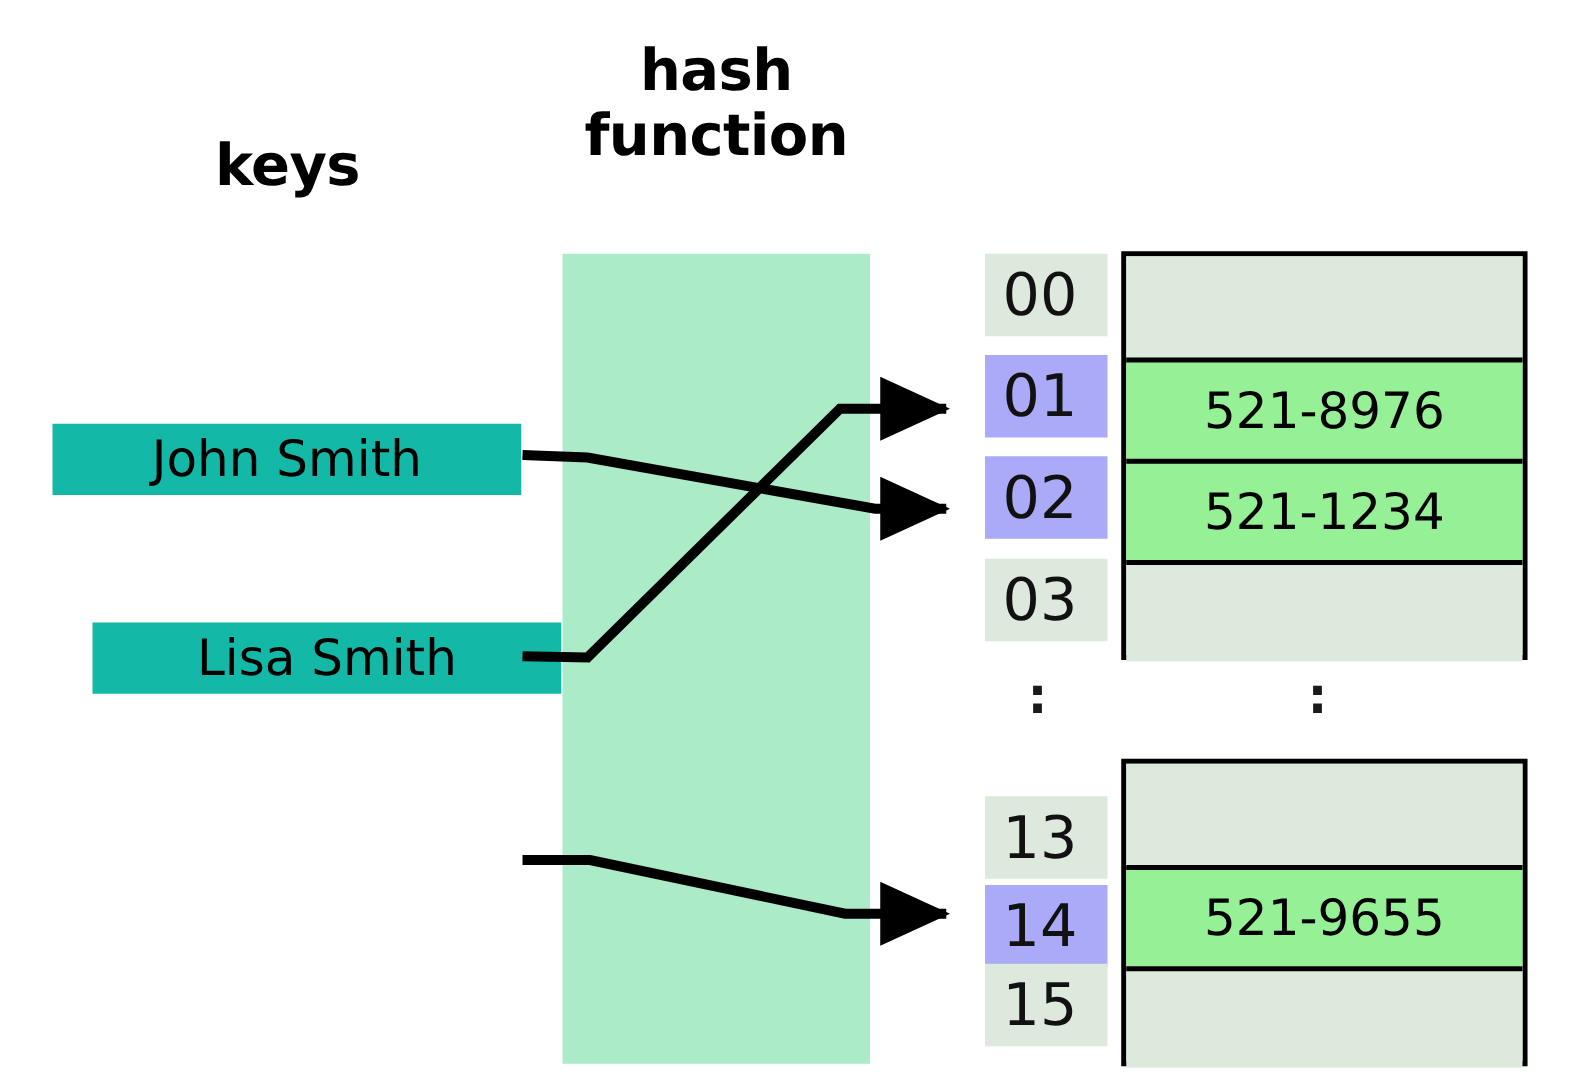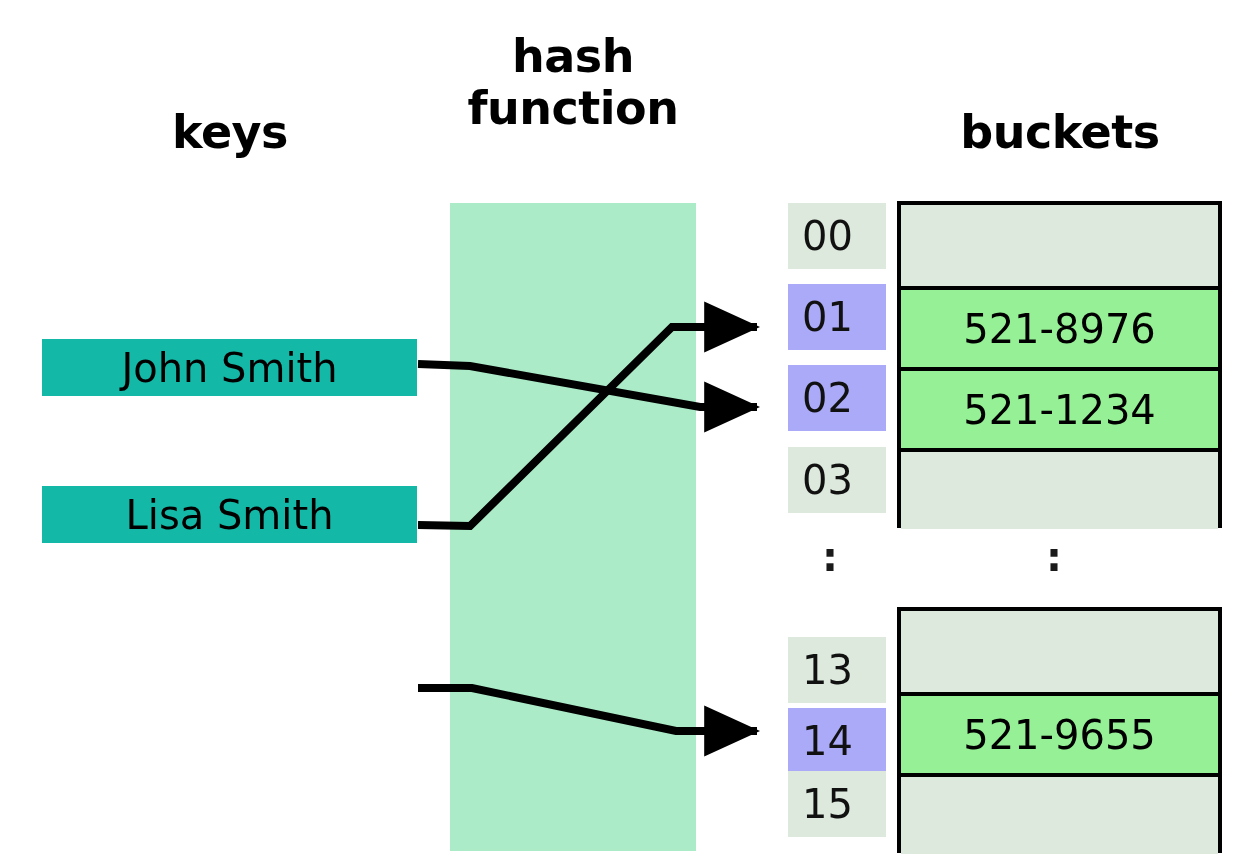--- a/index.html
+++ b/index.html
@@ -57,34 +57,34 @@
     left: 42px;
     width: 375px;
     height: 57px;
     color: #000000;
     font-size: 40px;
     display: flex;
     align-items: center;
     justify-content: center;
   }
   #key-0 { top: 339px; }
-  #key-1 { top: 486px; }
+  #key-1 { top: 498px; margin-left: 32px; }
   #key-2 { top: 662px; }
 
   .idx-cell {
     position: absolute;
     left: 788px;
     width: 98px;
     height: 66px;
     display: flex;
     align-items: center;
     justify-content: flex-start;
     padding-left: 14px;
     box-sizing: border-box;
-    font-size: 40px;
+    font-size: 47px;
     color: #111111;
   }
   .idx-plain { background: #dce9dc; }
   .idx-hl { background: #aaaaf8; }
 
   #idx-00 { top: 203px; }
   #idx-01 { top: 284px; }
   #idx-02 { top: 365px; }
   #idx-03 { top: 447px; }
   #idx-13 { top: 637px; }
@@ -138,21 +138,20 @@
   }
 </style>
 </head>
 <body>
 
 <div id="diagram-root">
 
   <div class="hdr" id="hdr-keys">keys</div>
   <div class="hdr" id="hdr-hashfn">hash
 function</div>
-  <div class="hdr" id="hdr-buckets">buckets</div>
 
   <div id="hash-box"></div>
 
   <div class="key-box" id="key-0">John Smith</div>
   <div class="key-box" id="key-1">Lisa Smith</div>
 
   <div class="idx-cell idx-plain" id="idx-00">00</div>
   <div class="idx-cell idx-hl" id="idx-01">01</div>
   <div class="idx-cell idx-hl" id="idx-02">02</div>
   <div class="idx-cell idx-plain" id="idx-03">03</div>

